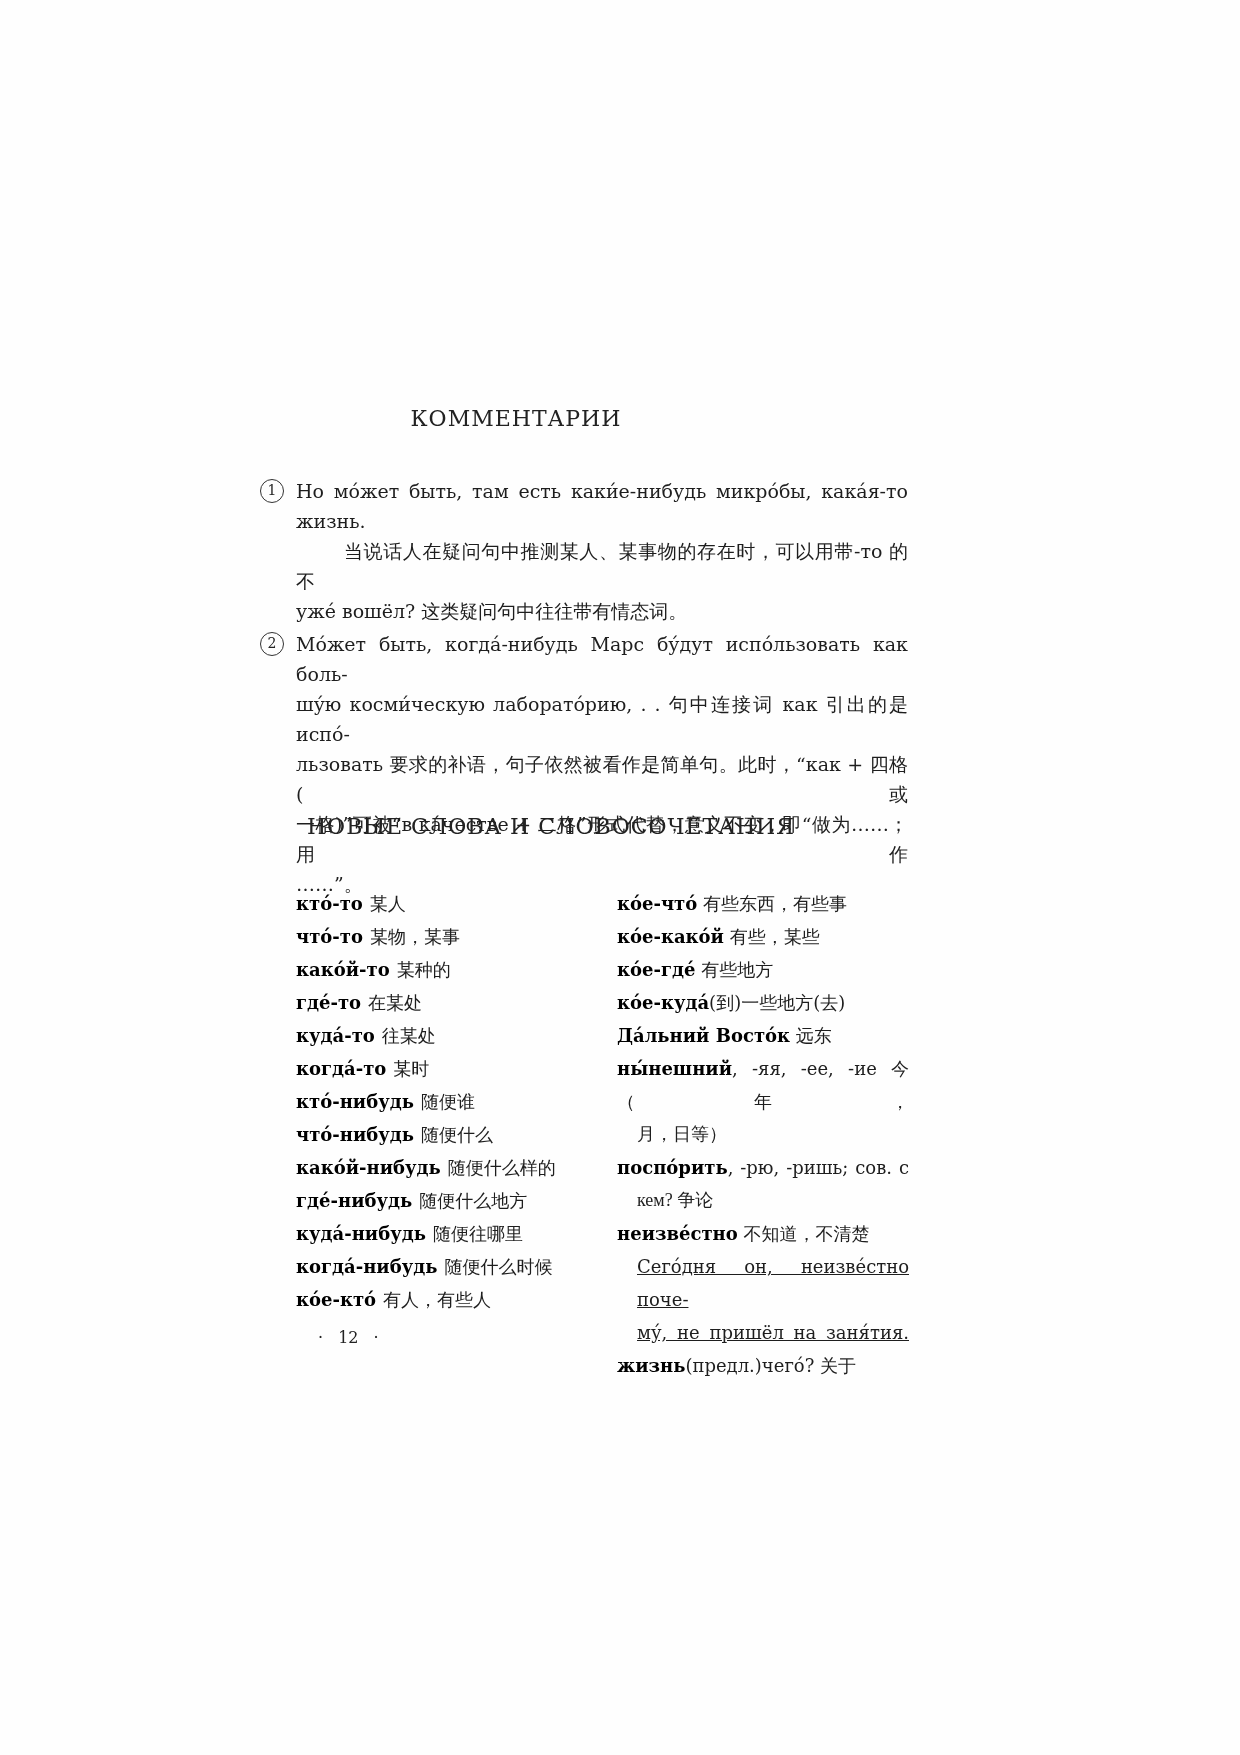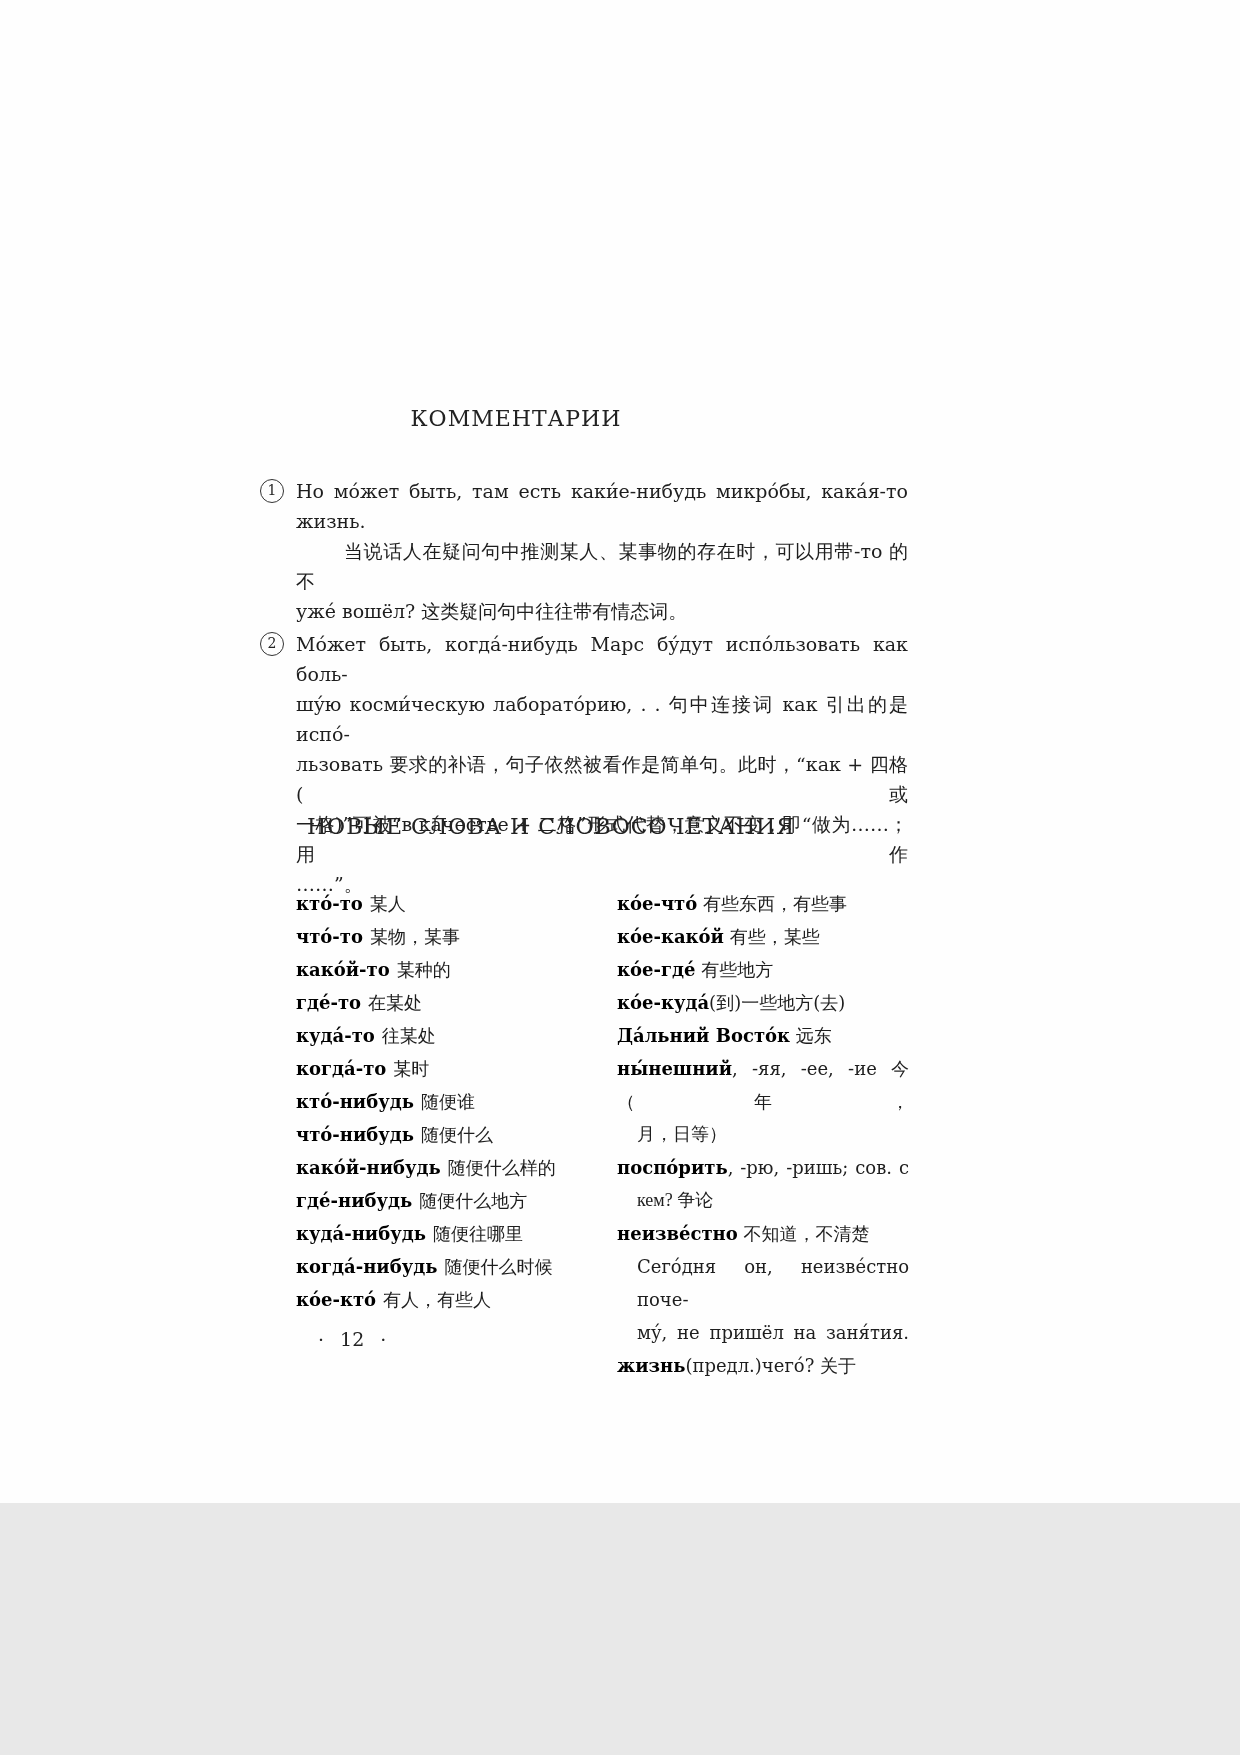--- a/index.html
+++ b/index.html
@@ -1,19 +1,19 @@
 <!DOCTYPE html>
 <html><head>
 <meta charset="utf-8">
 <style>
   * { margin:0; padding:0; box-sizing:border-box; }
   html,body { background:#e8e8e8; }
   .page {
     position:relative;
-    width:1240px; height:1503px;
+    width:1240px; height:1755px;
     background:#fefefe;
     color:#1e1e1e;
     font-family:"DejaVu Serif","Liberation Serif",serif;
     overflow:hidden;
     margin:0 auto;
   }
   .heading {
     position:absolute; left:296px; width:612px;
     text-align:center;
     font-size:22px; font-weight:normal;
@@ -44,25 +44,25 @@
   .vocab-col {
     position:absolute; top:887px;
     font-size:18px; line-height:33px;
   }
   .vc-left  { left:296px; width:312px; }
   .vc-right { left:617px; width:292px; }
   .entry .ru { font-weight:bold; color:#000000; }
   .entry .zh { margin-left:7px; }
   .eline.j { text-align:justify; text-align-last:justify; }
   .eline.cont { padding-left:20px;font-family:Liberation Serif, serif; }
-  .eline.ex   { padding-left:20px; }
+  .eline.ex   { padding-left:20px;text-decoration:underline; }
 
   .pagenum {
     position:absolute; left:318px; top:1328px;
-    font-size:19px; color:#222;
+    font-size:16px; color:#222;
     word-spacing:10px;
   }
 </style>
 </head>
 <body>
 
 <div class="page">
 
   <h1 class="heading h-comments">КОММЕНТАРИИ</h1>
 

